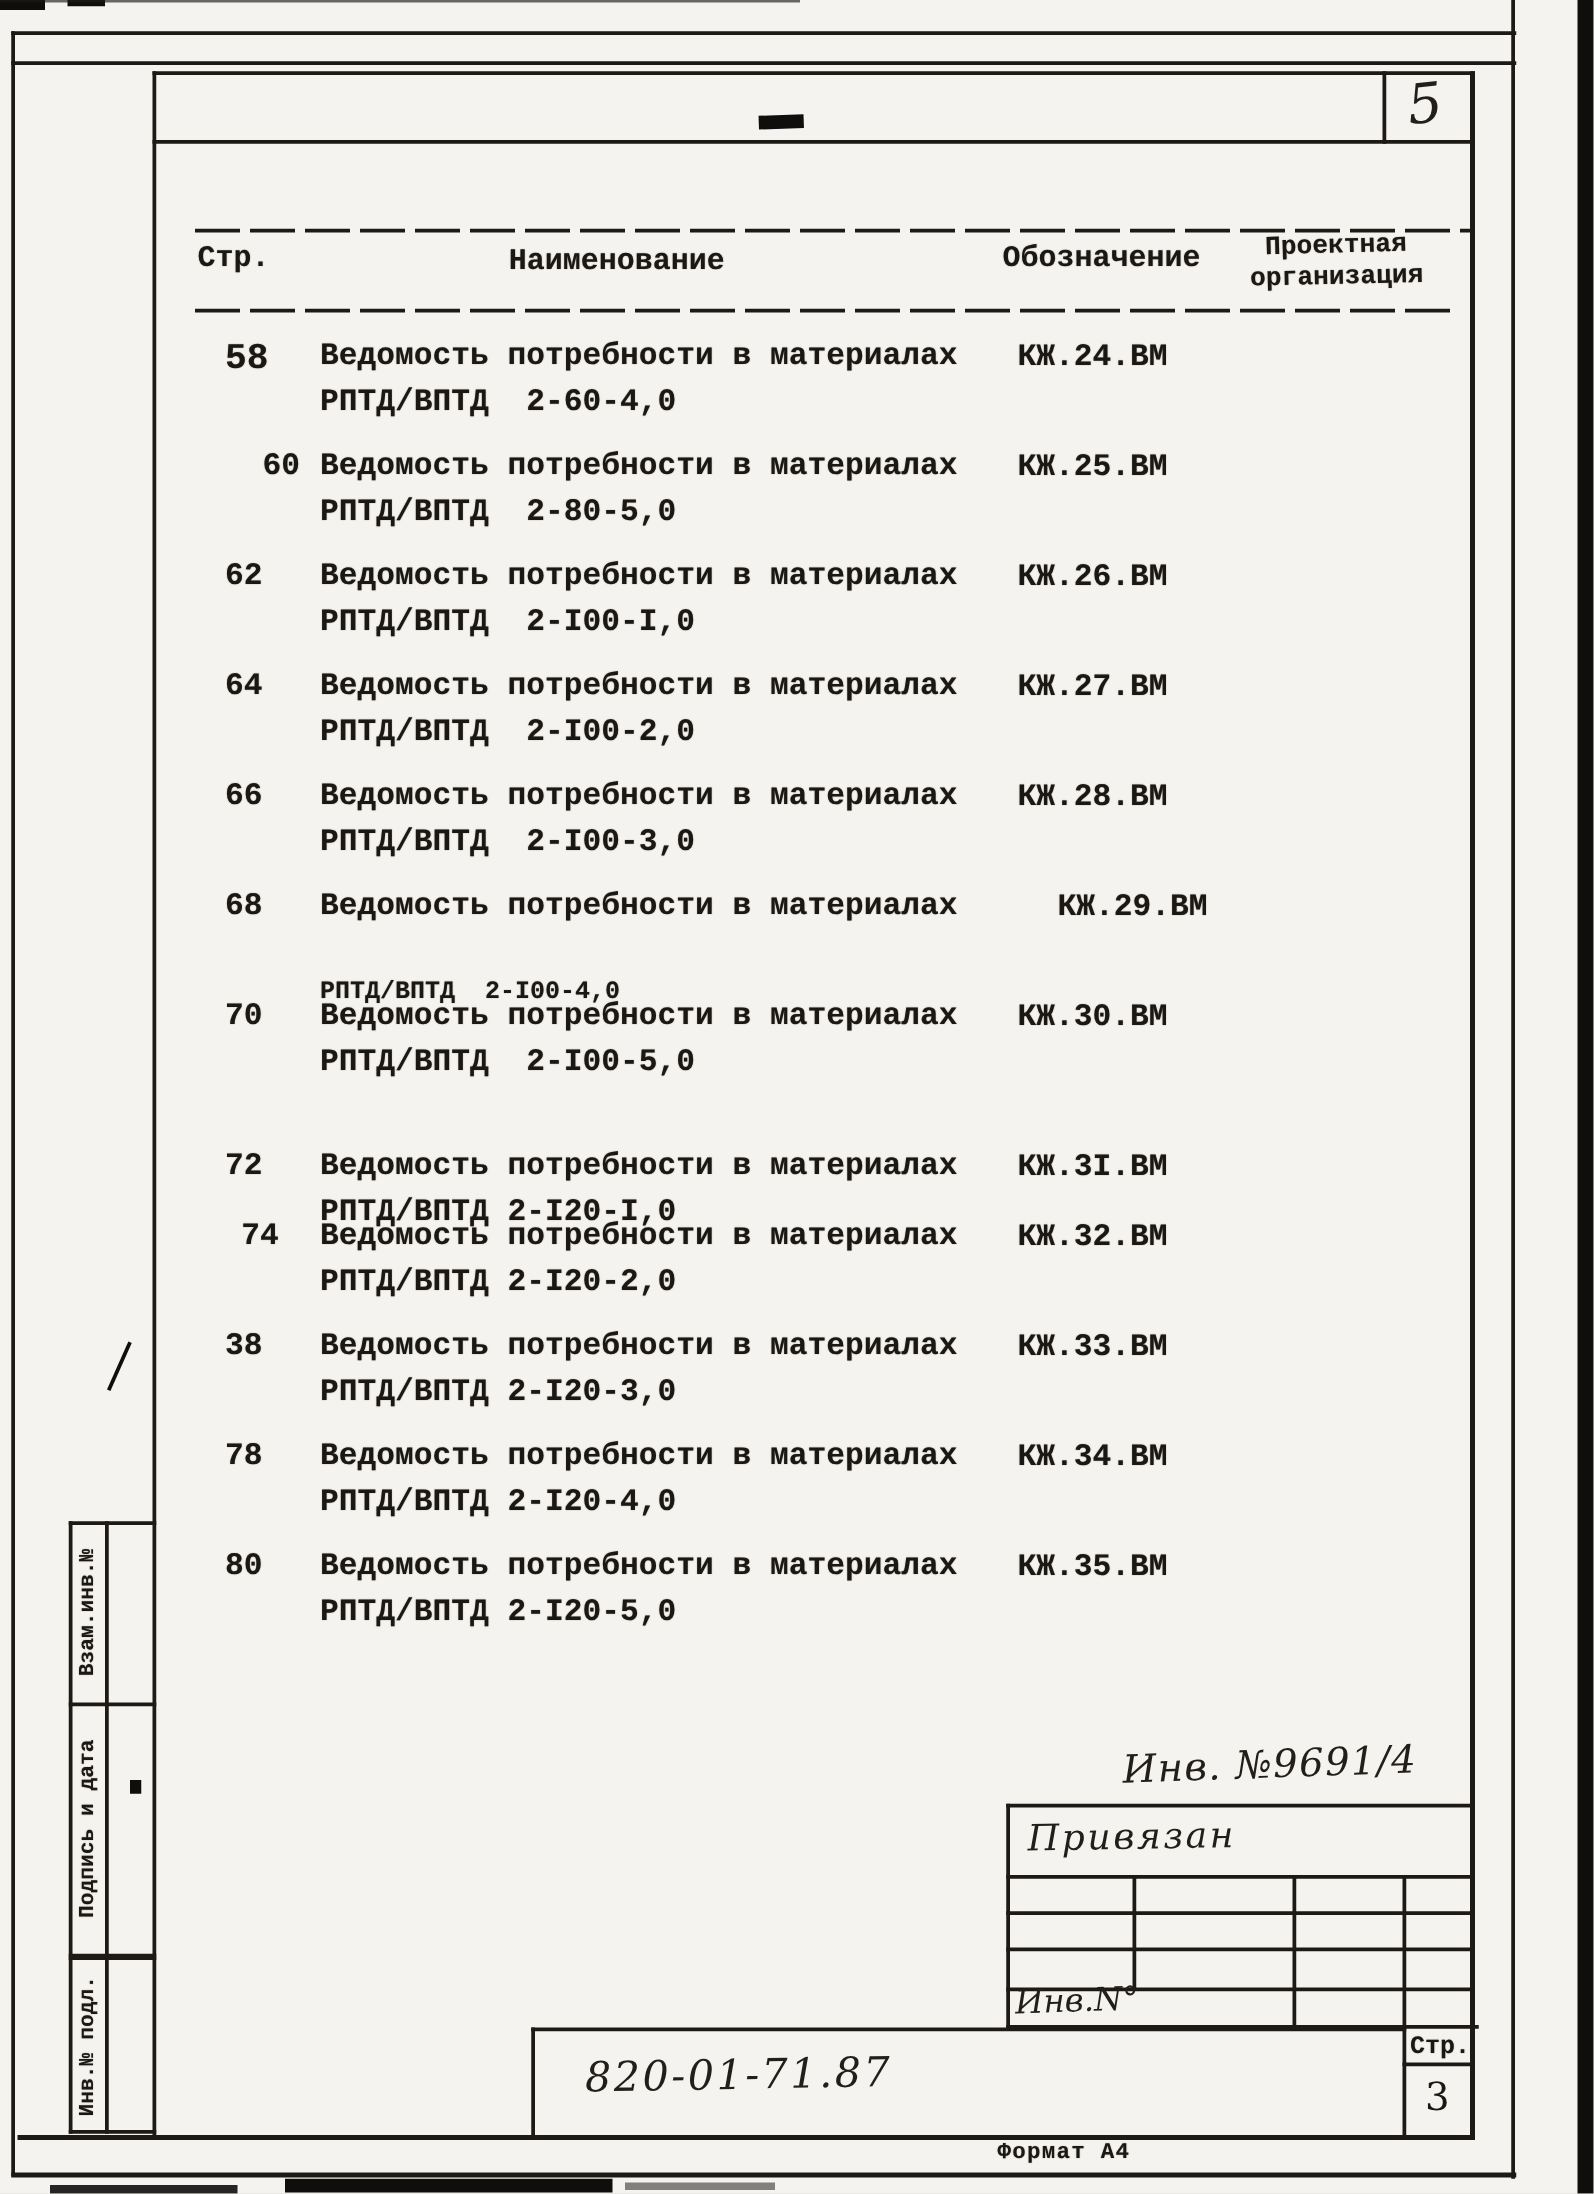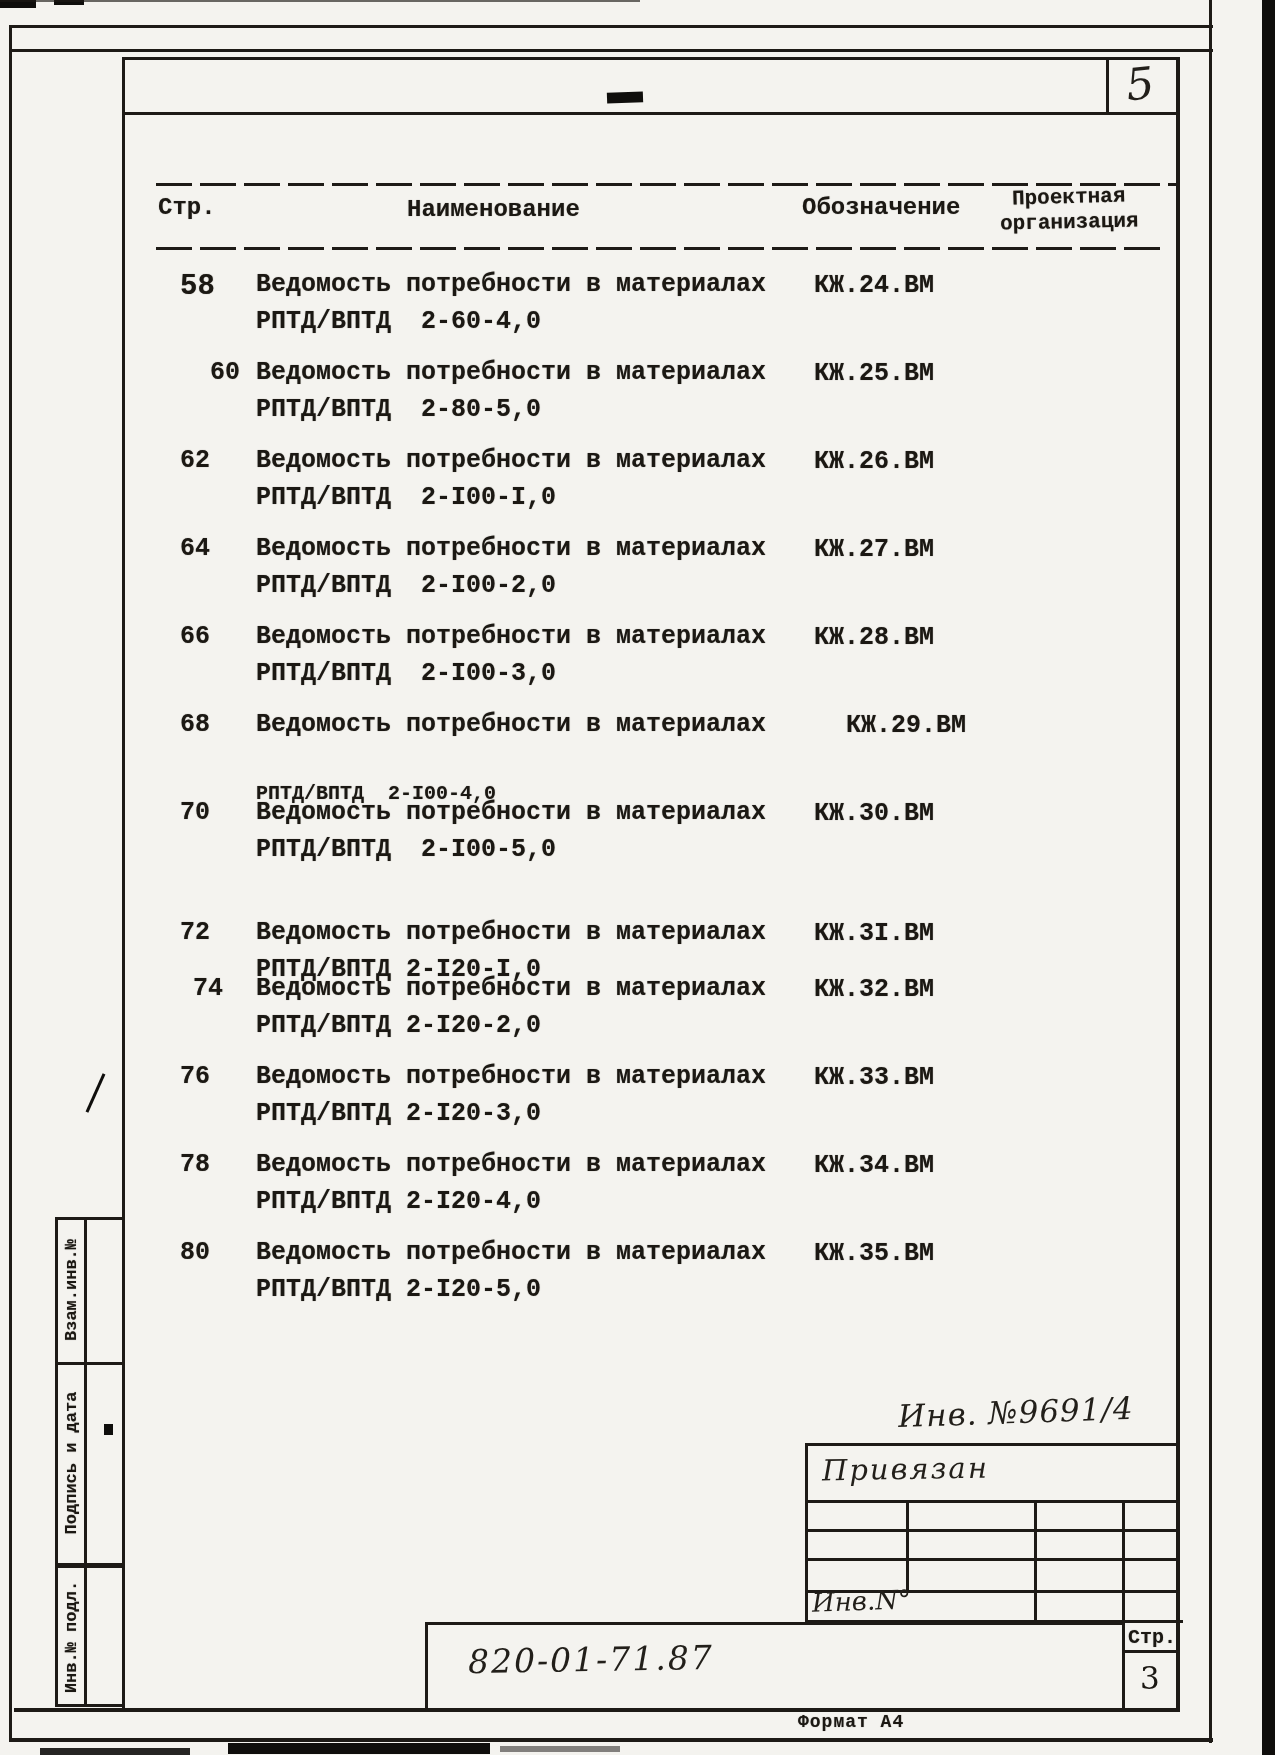--- a/index.html
+++ b/index.html
@@ -100,21 +100,21 @@
     <span class="t" style="left:256px;top:37px;font-size:25px;">РПТД/ВПТД 2-I20-I,0</span>
     <span class="t" style="left:814px;top:1px;font-size:25px;">КЖ.3I.ВМ</span>
   </div>
   <div class="row" style="top:974px;">
     <span class="t" style="left:180px;top:0;font-size:25px;margin-left:13px;">74</span>
     <span class="t" style="left:256px;top:0;font-size:25px;">Ведомость потребности в материалах</span>
     <span class="t" style="left:256px;top:37px;font-size:25px;">РПТД/ВПТД 2-I20-2,0</span>
     <span class="t" style="left:814px;top:1px;font-size:25px;">КЖ.32.ВМ</span>
   </div>
   <div class="row" style="top:1062px;">
-    <span class="t" style="left:180px;top:0;font-size:25px;">76</span>
+    <span class="t" style="left:180px;top:0;font-size:25px;">38</span>
     <span class="t" style="left:256px;top:0;font-size:25px;">Ведомость потребности в материалах</span>
     <span class="t" style="left:256px;top:37px;font-size:25px;">РПТД/ВПТД 2-I20-3,0</span>
     <span class="t" style="left:814px;top:1px;font-size:25px;">КЖ.33.ВМ</span>
   </div>
   <div class="row" style="top:1150px;">
     <span class="t" style="left:180px;top:0;font-size:25px;">78</span>
     <span class="t" style="left:256px;top:0;font-size:25px;">Ведомость потребности в материалах</span>
     <span class="t" style="left:256px;top:37px;font-size:25px;">РПТД/ВПТД 2-I20-4,0</span>
     <span class="t" style="left:814px;top:1px;font-size:25px;">КЖ.34.ВМ</span>
   </div>

